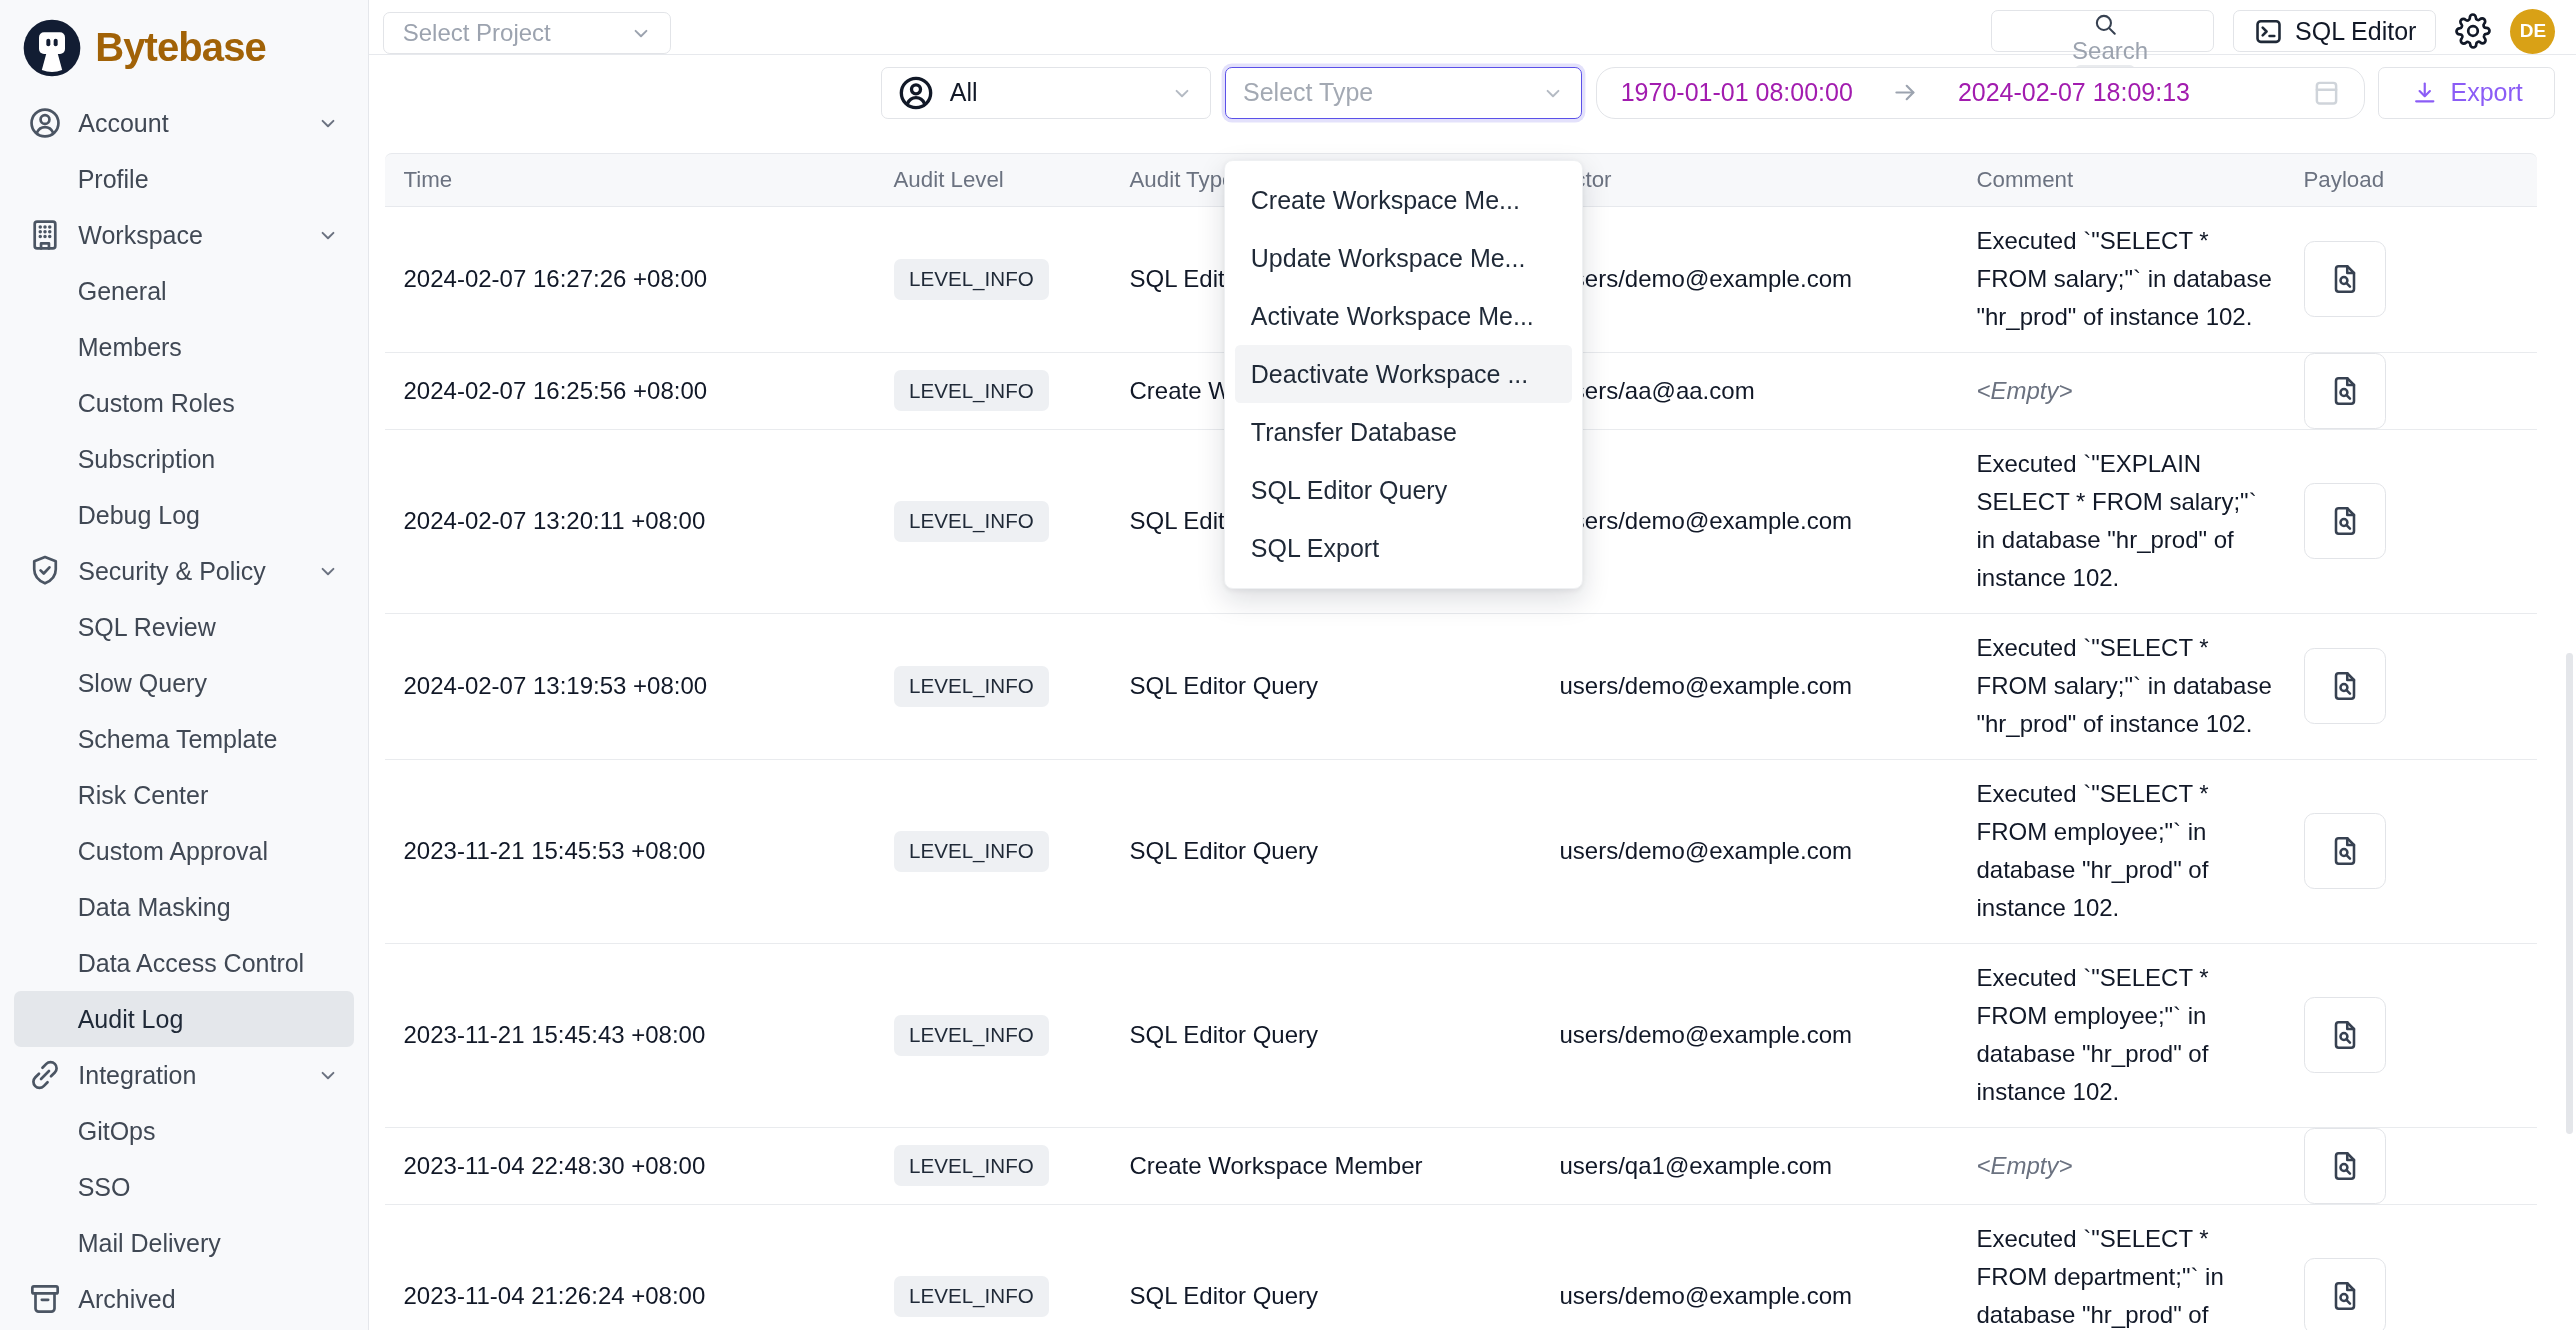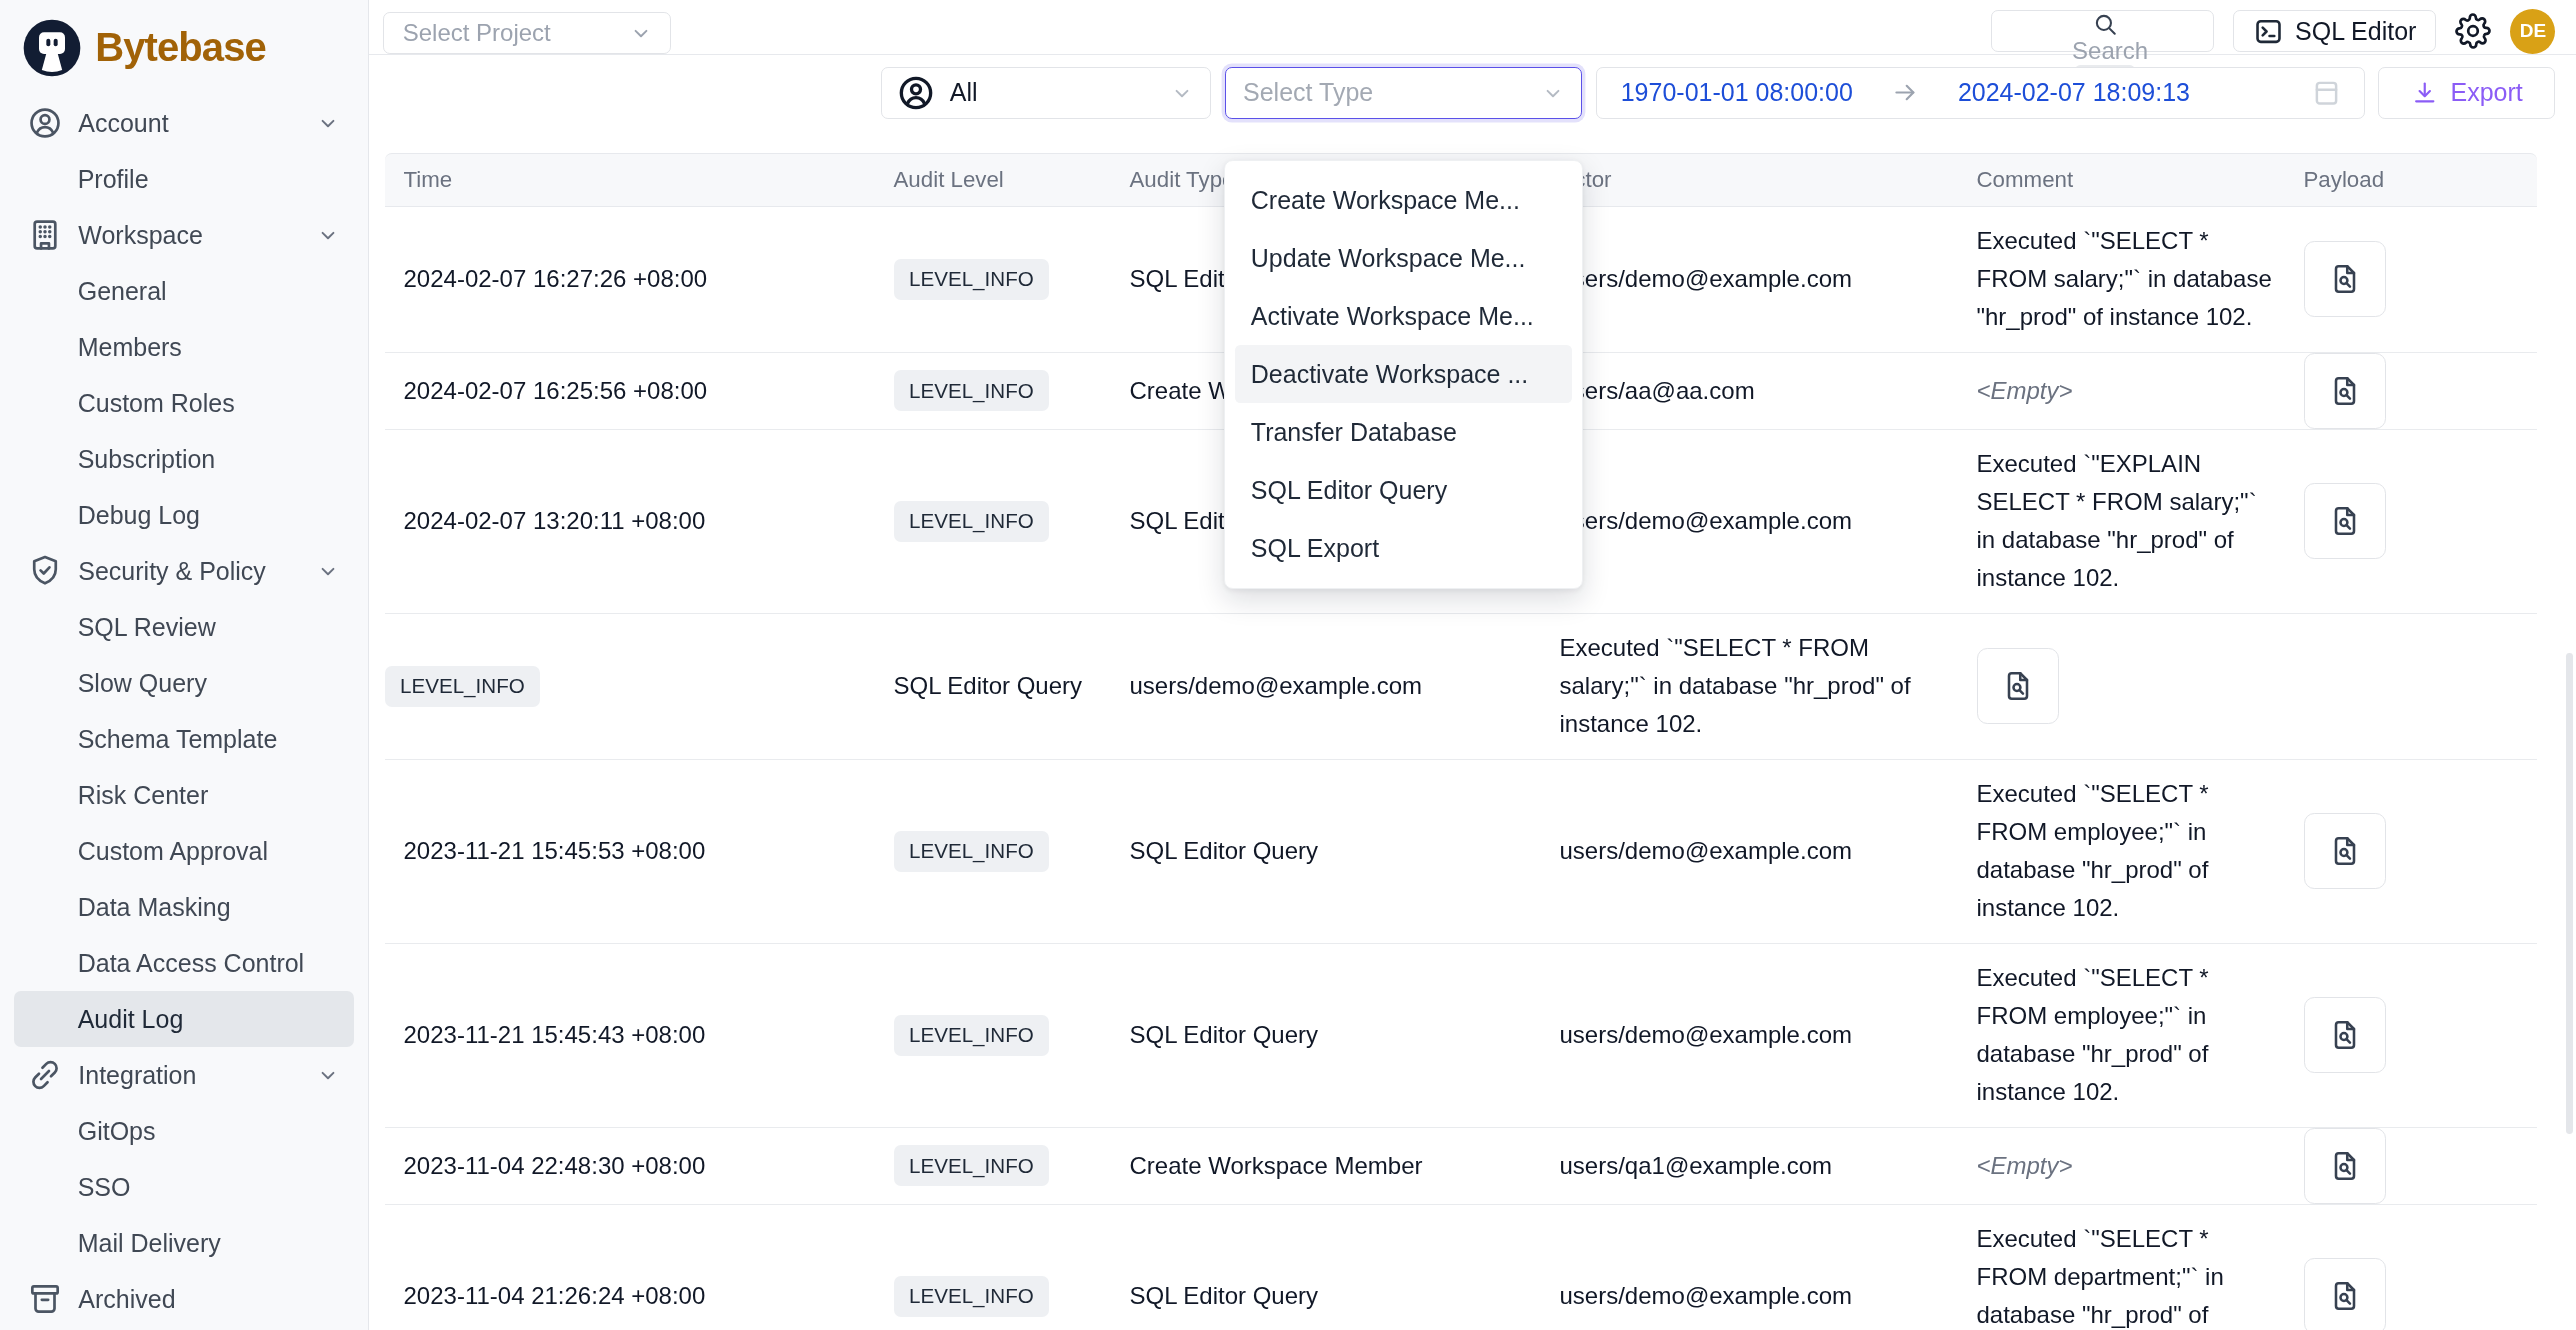--- a/index.html
+++ b/index.html
@@ -74,21 +74,21 @@
   .ctrl { height:52px; background:#fff; border:0.9px solid #e2e4e8; border-radius:6.9px; display:flex; align-items:center; font-size:25px; }
   .actor-filter { width:330px; padding:0 15.5px 0 13.7px; cursor:pointer; }
   .actor-filter .pic { width:40px; height:40px; color:#111827; margin-right:13.7px; }
   .actor-filter .chev { width:26px; height:26px; color:#b4bac3; margin-left:auto; }
   .type-filter {
     width:357px; padding:0 15.5px 0 17px; cursor:pointer;
     border:1.7px solid #5b51e8; box-shadow:0 0 0 3.4px rgba(99,91,232,.18);
   }
   .type-filter .ph { color:#a3a9b3; }
   .type-filter .chev { width:26px; height:26px; color:#b4bac3; margin-left:auto; }
-  .date-range { width:769px; padding:0 20.6px 0 24px; color:#1d4ed8; cursor:pointer; }
+  .date-range { width:769px; padding:0 20.6px 0 24px; color:#a21caf; cursor:pointer;border-radius:19px; }
   .date-range .arrow { width:29px; height:29px; color:#9ca3af; margin:0 38px; }
   .date-range .cal { width:33px; height:33px; color:#cfd4da; margin-left:auto; }
   .export-btn { width:177px; justify-content:center; gap:12px; color:#8b5cf6; cursor:pointer; }
   .export-btn .dic { width:27.5px; height:27.5px; }
 
   
   .table-wrap { margin:34px 39px 0 15.5px; }
   .thead {
     display:grid; grid-template-columns:509px 236px 430px 417px 327px 235px;
     background:#f7f8fa; border-top:0.9px solid #e7e9ed; border-bottom:0.9px solid #e7e9ed;
@@ -386,20 +386,21 @@
                 <svg viewBox="0 0 24 24" fill="none" stroke="currentColor" stroke-width="1.7" stroke-linecap="round" stroke-linejoin="round">
                   <path d="M13.5 3.5H7.8A1.8 1.8 0 0 0 6 5.3v13.4a1.8 1.8 0 0 0 1.8 1.8h8.4a1.8 1.8 0 0 0 1.8-1.8V8z"></path>
                   <path d="M13.5 3.5V8H18"></path>
                   <circle cx="11.3" cy="13" r="2.3"></circle>
                   <path d="M13 14.8l2.3 2.3"></path>
                 </svg>
               </button>
             </div>
           </div>
           <div class="trow">
+            <div class="cell c-time">2024-02-07 13:19:53 +08:00</div>
             <div class="cell"><span class="badge">LEVEL_INFO</span></div>
             <div class="cell">SQL Editor Query</div>
             <div class="cell">users/demo@example.com</div>
             <div class="cell c-comment"><span>Executed `"SELECT * FROM salary;"` in database "hr_prod" of instance 102.</span></div>
             <div class="cell">
               <button class="payload-btn">
                 <svg viewBox="0 0 24 24" fill="none" stroke="currentColor" stroke-width="1.7" stroke-linecap="round" stroke-linejoin="round">
                   <path d="M13.5 3.5H7.8A1.8 1.8 0 0 0 6 5.3v13.4a1.8 1.8 0 0 0 1.8 1.8h8.4a1.8 1.8 0 0 0 1.8-1.8V8z"></path>
                   <path d="M13.5 3.5V8H18"></path>
                   <circle cx="11.3" cy="13" r="2.3"></circle>

